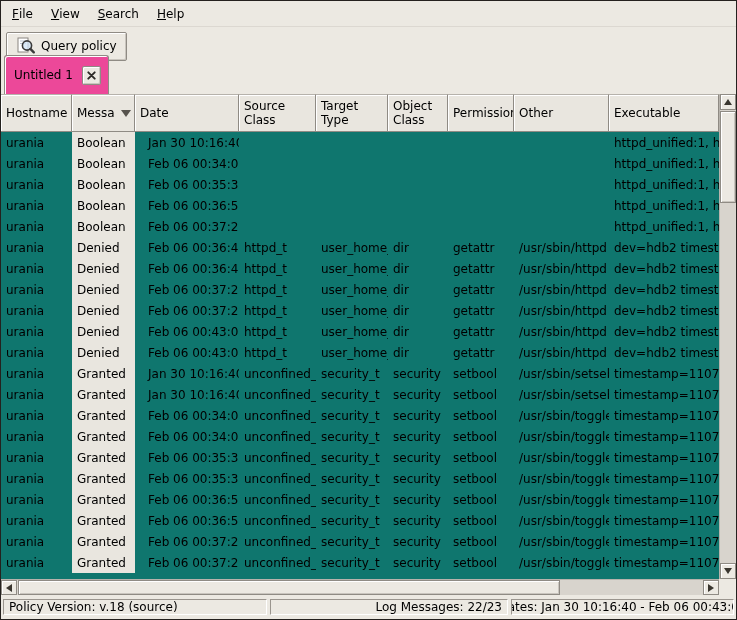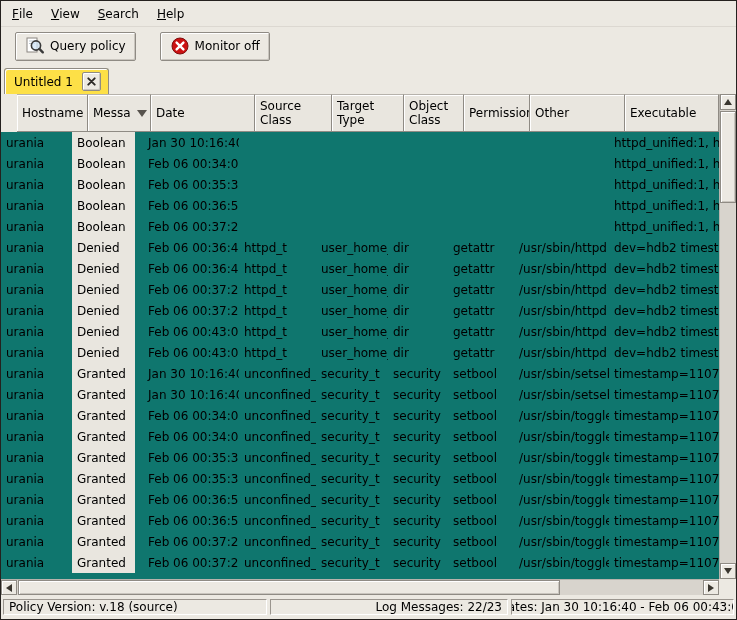--- a/index.html
+++ b/index.html
@@ -13,50 +13,50 @@
     font-size: 12px; color: #000;
     overflow: hidden;
   }
 
   
   .menubar { height: 26px; flex: 0 0 26px; display: flex; align-items: stretch; padding: 0 2px; border-bottom: 1px solid #dcd8d1; }
   .menu-item { display: flex; align-items: center; padding: 0 9px; cursor: default; }
   .menu-item u { text-decoration: underline; }
 
   
-  .toolbar { height: 38px; flex: 0 0 38px; display: flex; align-items: center; gap: 24px; padding: 3px 14px; }
+  .toolbar { height: 38px; flex: 0 0 38px; display: flex; align-items: center; gap: 7px; padding: 3px 5px; }
   .tbtn {
     display: flex; align-items: center; gap: 5px; height: 29px; padding: 0 9px;
     background: #ece9e2; border: 1px solid #8f8b84; border-radius: 2px;
     box-shadow: inset 1px 1px 0 #ffffff, inset -1px -1px 0 #c9c5be;
     font-size: 12px; color: #000; font-family: inherit; cursor: default;
   }
   .tbtn svg { display: block; }
 
   
   .tabbar { height: 29px; flex: 0 0 29px; display: flex; align-items: flex-end; padding-left: 3px; }
   .tab {
-    display: flex; align-items: center; gap: 9px; height: 26px; padding: 0 7px 0 9px;
-    background: #fde047; border: 1px solid #8f8b84; border-bottom: none;
+    display: flex; align-items: center; gap: 9px; height: 39px; padding: 0 7px 0 9px;
+    background: #ec4899; border: 1px solid #8f8b84; border-bottom: none;
     border-radius: 3px 3px 0 0;
     box-shadow: inset 1px 1px 0 #ffffff;
   }
   .tab-close {
     width: 19px; height: 19px; display: flex; align-items: center; justify-content: center;
     background: #ece9e2; border: 1px solid #8f8b84; border-radius: 2px;
     box-shadow: inset 1px 1px 0 #ffffff, inset -1px -1px 0 #c9c5be; cursor: default; padding: 0;
   }
 
   
   .table-area { flex: 1 1 auto; display: flex; min-height: 0; }
   .table-main { flex: 1 1 auto; display: flex; flex-direction: column; min-width: 0; overflow: hidden; }
 
   .tgrid { display: grid; grid-template-columns: 71px 63px 104px 77px 72px 60px 66px 95px minmax(0,1fr); }
 
-  .table-header { flex: 0 0 38px; height: 38px; padding-left: 16px; }
+  .table-header { flex: 0 0 38px; height: 38px; }
   .hcell {
     display: flex; align-items: center; padding: 0 5px;
     background: #e9e6df; border-right: 1px solid #8f8b84; border-bottom: 1px solid #8f8b84; border-top: 1px solid #b6b2ab;
     box-shadow: inset 1px 1px 0 #ffffff;
     overflow: hidden; cursor: default;
   }
   .hlabel { white-space: pre-line; line-height: 1.2; }
   .sort-arrow { width: 0; height: 0; border-left: 5px solid transparent; border-right: 5px solid transparent; border-top: 7px solid #57534d; margin-left: 6px; flex: 0 0 auto; }
 
   .table-body { flex: 1 1 auto; background: #0f766e; overflow: hidden; }
@@ -112,29 +112,20 @@
         <svg width="20" height="20" viewBox="0 0 20 20">
           <rect x="2" y="2" width="10" height="14" fill="#ffffff" stroke="#8a8680" stroke-width="1"></rect>
           <line x1="4" y1="5" x2="10" y2="5" stroke="#b9c4cf" stroke-width="1"></line>
           <line x1="4" y1="7.5" x2="10" y2="7.5" stroke="#b9c4cf" stroke-width="1"></line>
           <circle cx="11" cy="9.5" r="4.6" fill="#cfe3f5" fill-opacity="0.75" stroke="#3a3a3a" stroke-width="1.6"></circle>
           <line x1="14.4" y1="12.9" x2="17.8" y2="16.3" stroke="#3a3a3a" stroke-width="2.4" stroke-linecap="round"></line>
         </svg>
       </span>
       <span>Query policy</span>
     </button>
-    <button class="tbtn">
-      <span>
-        <svg width="20" height="20" viewBox="0 0 20 20">
-          <circle cx="10" cy="10" r="8" fill="#cc1111" stroke="#7d0d0d" stroke-width="1"></circle>
-          <path d="M6.6 6.6 L13.4 13.4 M13.4 6.6 L6.6 13.4" stroke="#ffffff" stroke-width="2.4" stroke-linecap="round"></path>
-        </svg>
-      </span>
-      <span>Monitor off</span>
-    </button>
   </div>
 
   <div class="tabbar">
     <div class="tab">
       <span>Untitled 1</span>
       <button class="tab-close">
         <span>
           <svg width="9" height="9" viewBox="0 0 9 9">
             <path d="M1.3 1.3 L7.7 7.7 M7.7 1.3 L1.3 7.7" stroke="#2c2926" stroke-width="1.9" stroke-linecap="round"></path>
           </svg>

